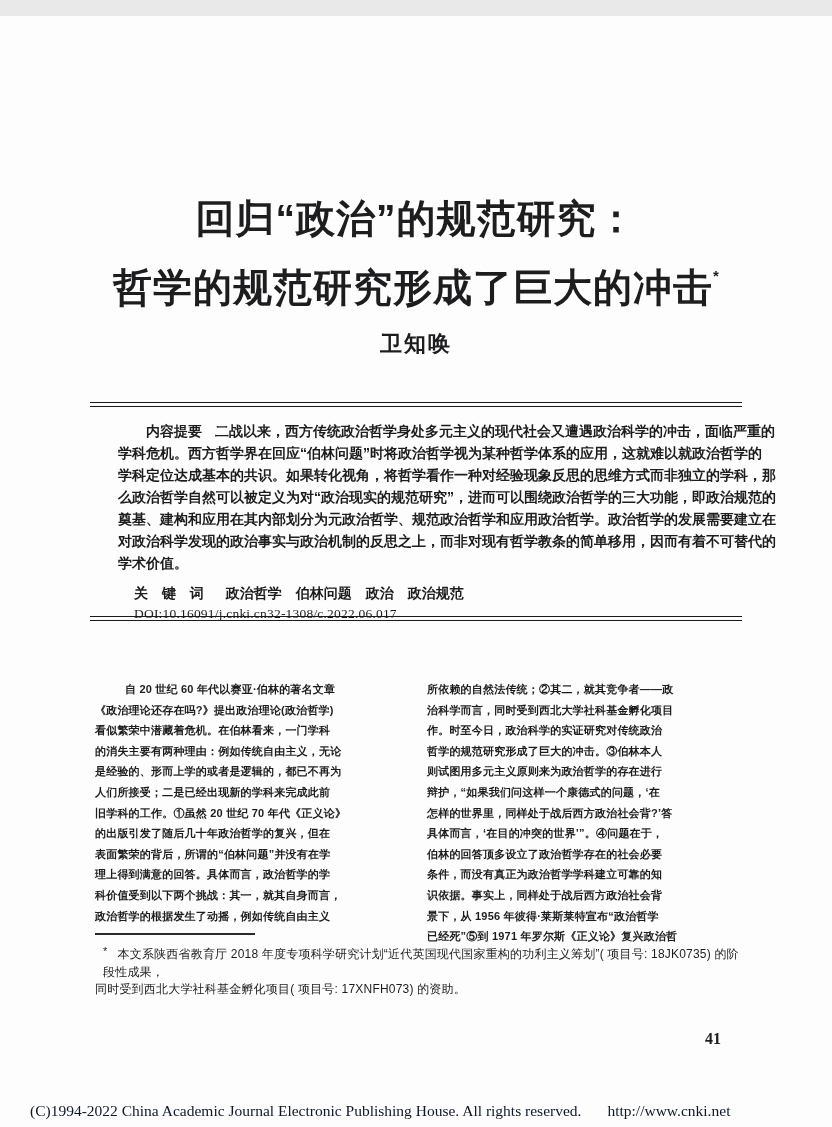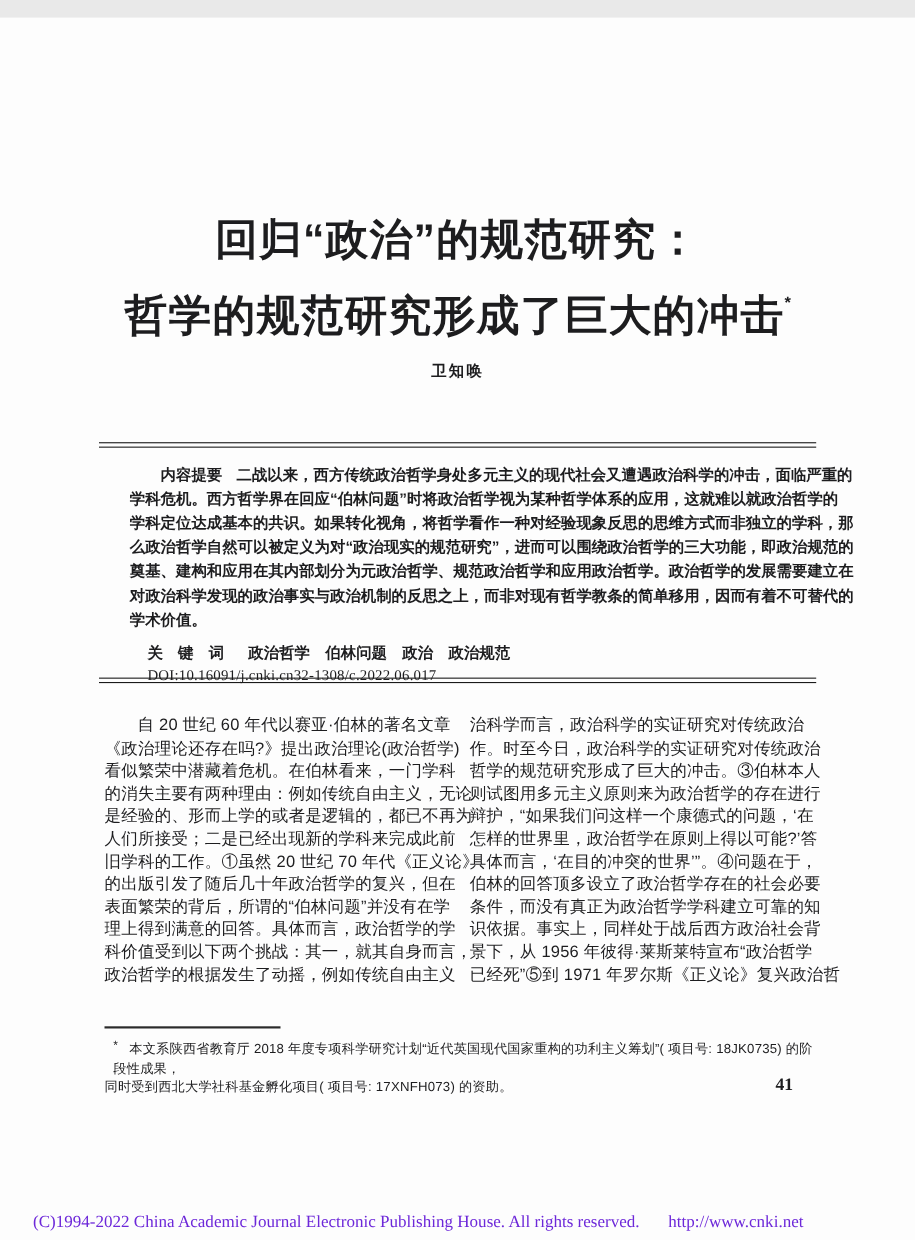--- a/index.html
+++ b/index.html
@@ -15,21 +15,21 @@
   
   .title {
     position:absolute; top:174px; left:0; width:100%;
     margin:0; text-align:center;
     font-size:39px; font-weight:700; line-height:57px; letter-spacing:1px;
   }
   .t-line { display:block; }
   .title-star { font-size:15px; vertical-align:20px; letter-spacing:0; }
   .author {
     position:absolute; top:313px; left:0; width:100%;
-    text-align:center; font-size:14px; font-weight:600; letter-spacing:2px;
+    text-align:center; font-size:22px; font-weight:600; letter-spacing:2px;
   }
   
   .rule {
     position:absolute; left:90px; width:652px; height:3px;
     border-top:1px solid #1a1a1a; border-bottom:1px solid #1a1a1a;
   }
   .rule-top { top:386px; }
   .rule-bottom { top:600px; }
   
   .abstract {
@@ -41,46 +41,46 @@
   .ab-label { margin-right:13px; }
   .kw-line { margin-top:8px; padding-left:16px; white-space:nowrap; }
   .kw-label { margin-right:17px; letter-spacing:5px; }
   .doi-line {
     margin-top:2px; padding-left:16px;
     font-family:"Liberation Serif", serif; font-weight:400;
     font-size:13.5px; line-height:15px; letter-spacing:0.2px;
   }
   
   .col {
-    position:absolute; top:634px; width:322px;
-    font-size:15px; font-weight:400; line-height:20.6px; letter-spacing:0.2px;
+    position:absolute; top:663px; width:322px;
+    font-size:11px; font-weight:700; line-height:20.6px; letter-spacing:0.2px;
   }
   .col-left { left:95px; }
   .col-right { left:427px; }
   .b-line { white-space:nowrap; }
   .indent2 { padding-left:30px; }
   
   .fn-rule {
     position:absolute; top:917px; left:95px; width:160px; height:0;
     border-top:2px solid #2a2a2a;
   }
   .footnote {
     position:absolute; top:927px; left:95px; width:655px;
     font-size:12px; font-weight:500; line-height:17.5px; letter-spacing:0.2px;
   }
   .fn-first { padding-left:8px; }
   .fn-mark { vertical-align:3px; margin-right:10px; font-size:11px; }
   
   .pagenum {
-    position:absolute; top:962px; left:705px;
+    position:absolute; top:1014px; left:705px;
     font-family:"Liberation Serif", serif; font-size:16px; font-weight:600;
   }
   .footer {
     position:absolute; top:1086px; left:30px; width:780px;
-    color:#6d28d9; font-family:"Liberation Serif", serif;
+    color:#0f172a; font-family:"Liberation Serif", serif;
     font-size:15.5px; white-space:nowrap;
   }
   .footer-url { margin-left:26px; }
 </style>
 </head>
 <body>
 
 <div class="page">
 
   <h1 class="title">
@@ -115,26 +115,27 @@
     <div class="b-line">人们所接受；二是已经出现新的学科来完成此前</div>
     <div class="b-line">旧学科的工作。①虽然 20 世纪 70 年代《正义论》</div>
     <div class="b-line">的出版引发了随后几十年政治哲学的复兴，但在</div>
     <div class="b-line">表面繁荣的背后，所谓的“伯林问题”并没有在学</div>
     <div class="b-line">理上得到满意的回答。具体而言，政治哲学的学</div>
     <div class="b-line">科价值受到以下两个挑战：其一，就其自身而言，</div>
     <div class="b-line">政治哲学的根据发生了动摇，例如传统自由主义</div>
   </div>
 
   <div class="col col-right">
-    <div class="b-line">治科学而言，政治科学的实证研究对传统政治</div>
+    <div class="b-line">所依赖的自然法传统；②其二，就其竞争者——政</div>
+    <div class="b-line">治科学而言，同时受到西北大学社科基金孵化项目</div>
     <div class="b-line">作。时至今日，政治科学的实证研究对传统政治</div>
     <div class="b-line">哲学的规范研究形成了巨大的冲击。③伯林本人</div>
     <div class="b-line">则试图用多元主义原则来为政治哲学的存在进行</div>
     <div class="b-line">辩护，“如果我们问这样一个康德式的问题，‘在</div>
-    <div class="b-line">怎样的世界里，政治哲学在原则上得以可能?’答</div>
+    <div class="b-line">怎样的世界里，同样处于战后西方政治社会背?’答</div>
     <div class="b-line">具体而言，‘在目的冲突的世界’”。④问题在于，</div>
     <div class="b-line">伯林的回答顶多设立了政治哲学存在的社会必要</div>
     <div class="b-line">条件，而没有真正为政治哲学学科建立可靠的知</div>
     <div class="b-line">识依据。事实上，同样处于战后西方政治社会背</div>
     <div class="b-line">景下，从 1956 年彼得·莱斯莱特宣布“政治哲学</div>
     <div class="b-line">已经死”⑤到 1971 年罗尔斯《正义论》复兴政治哲</div>
   </div>
 
   <div class="fn-rule"></div>
 

